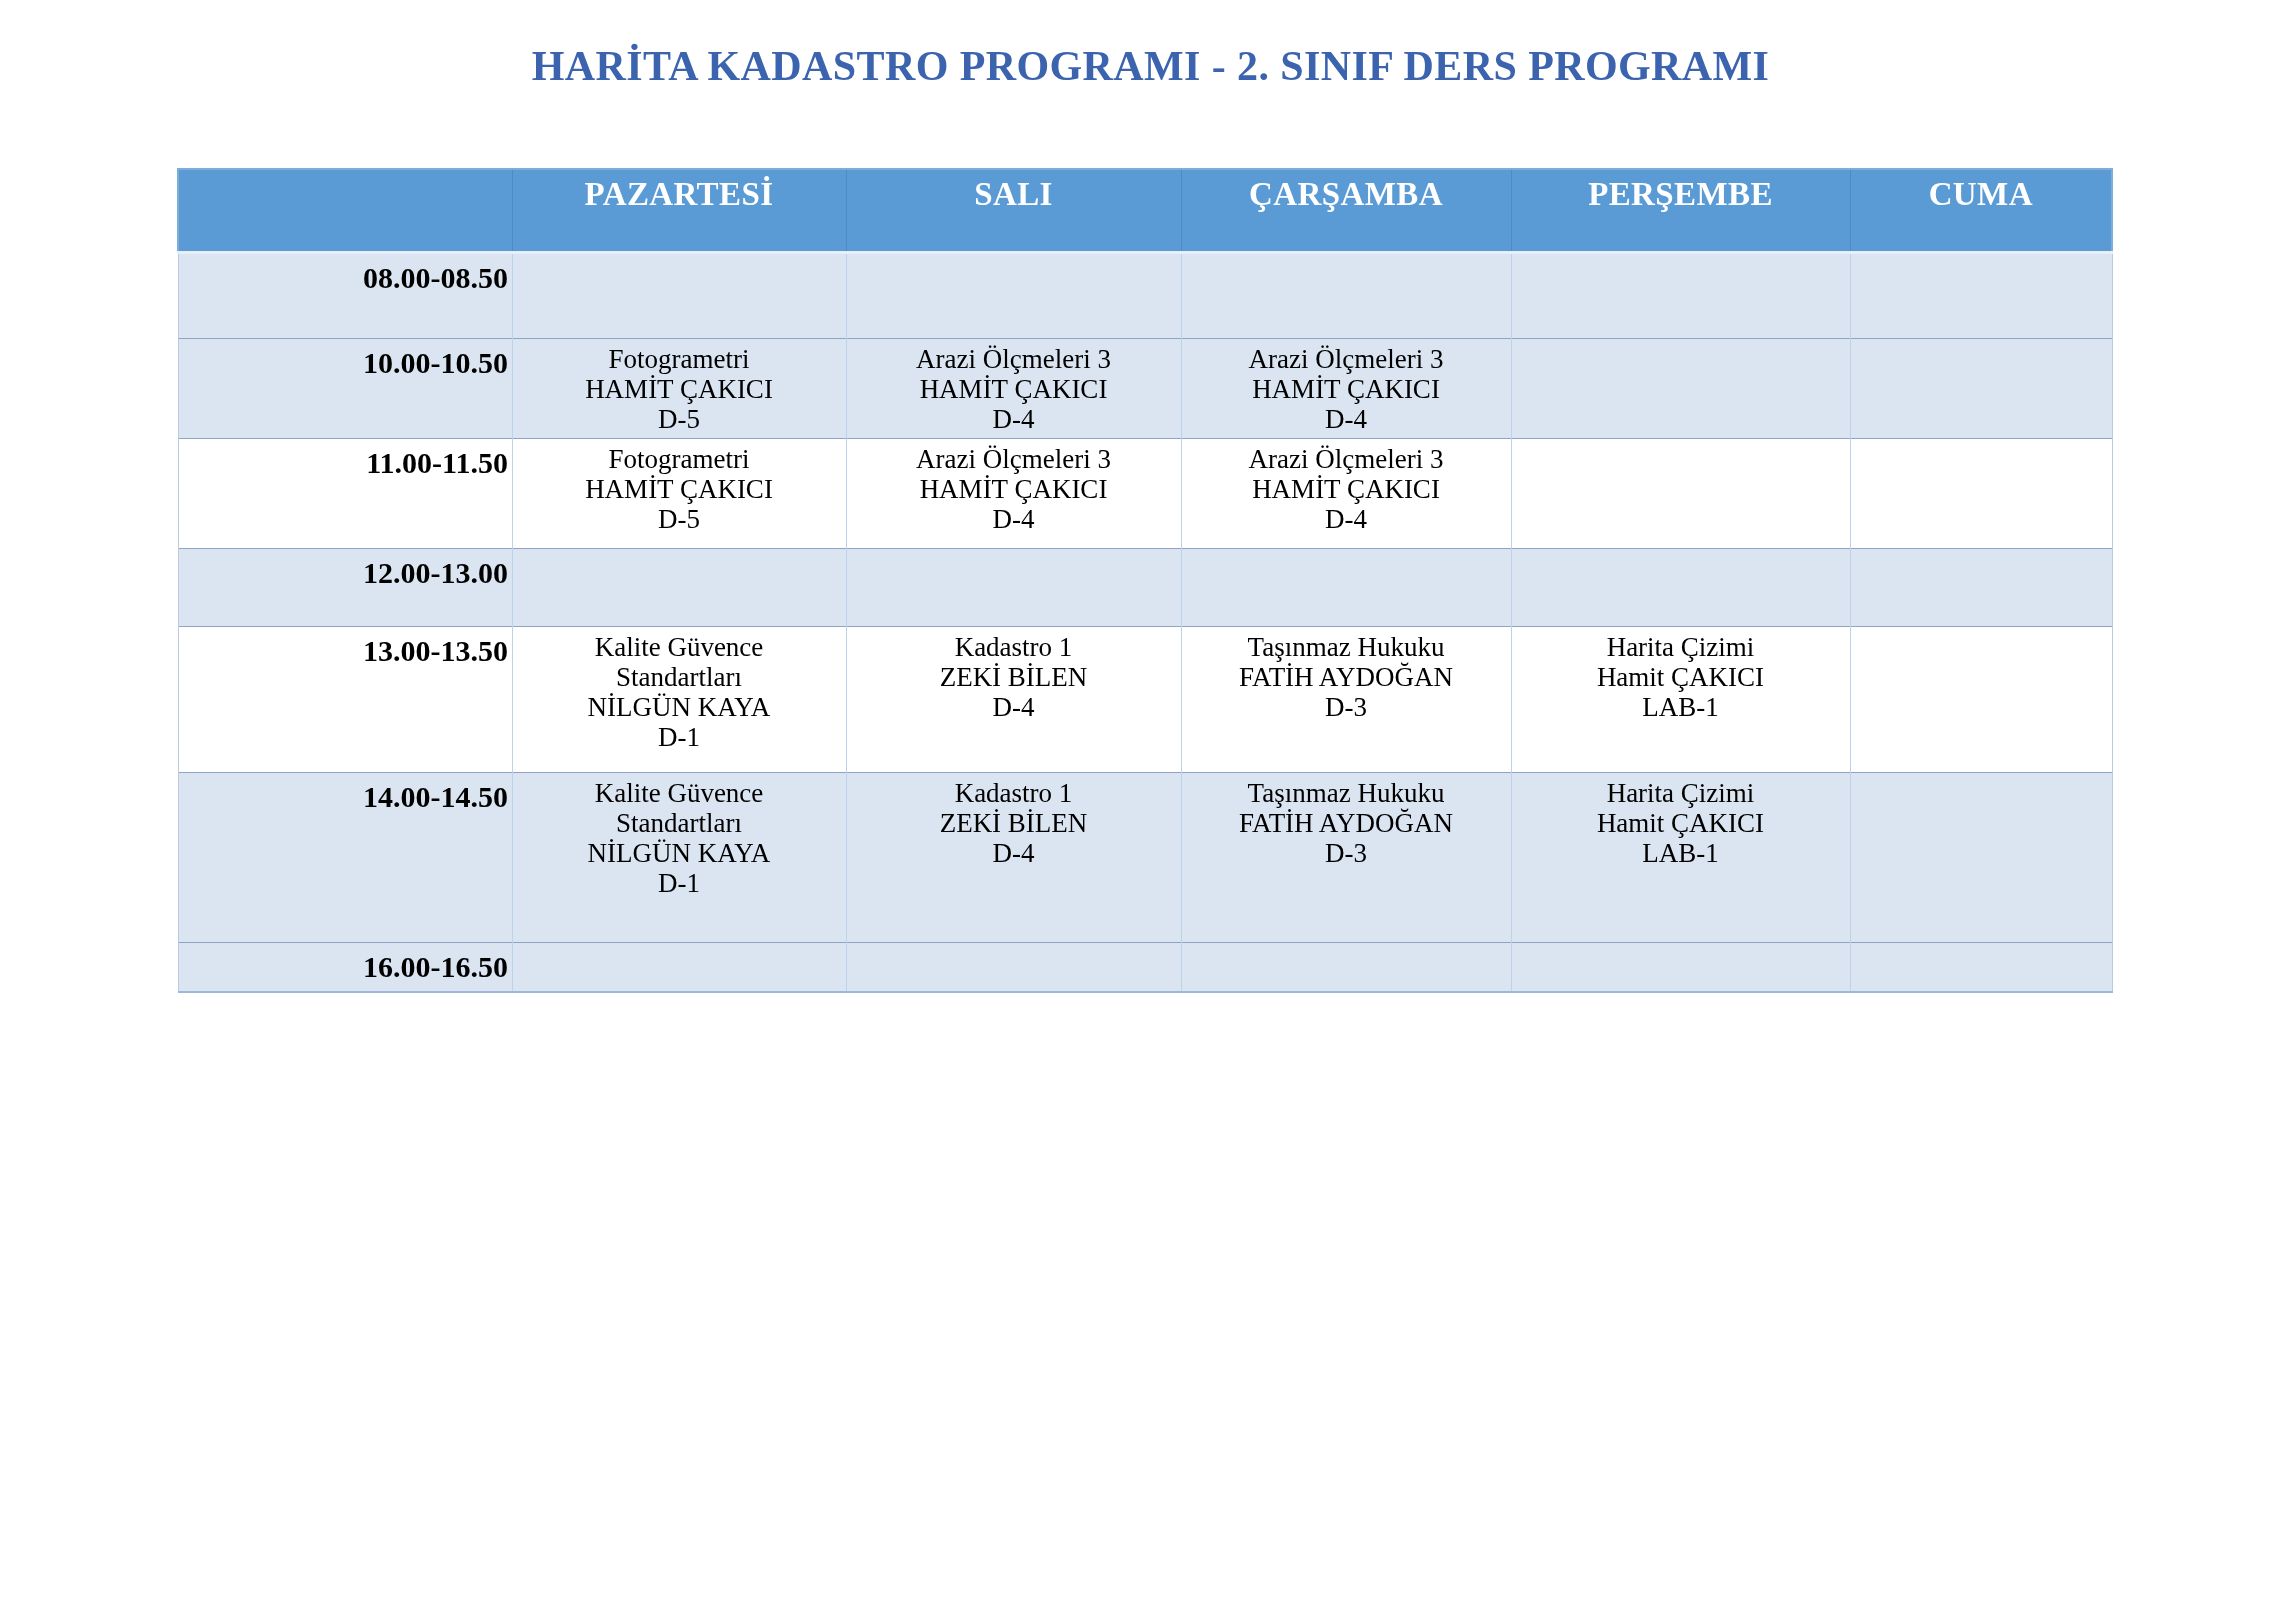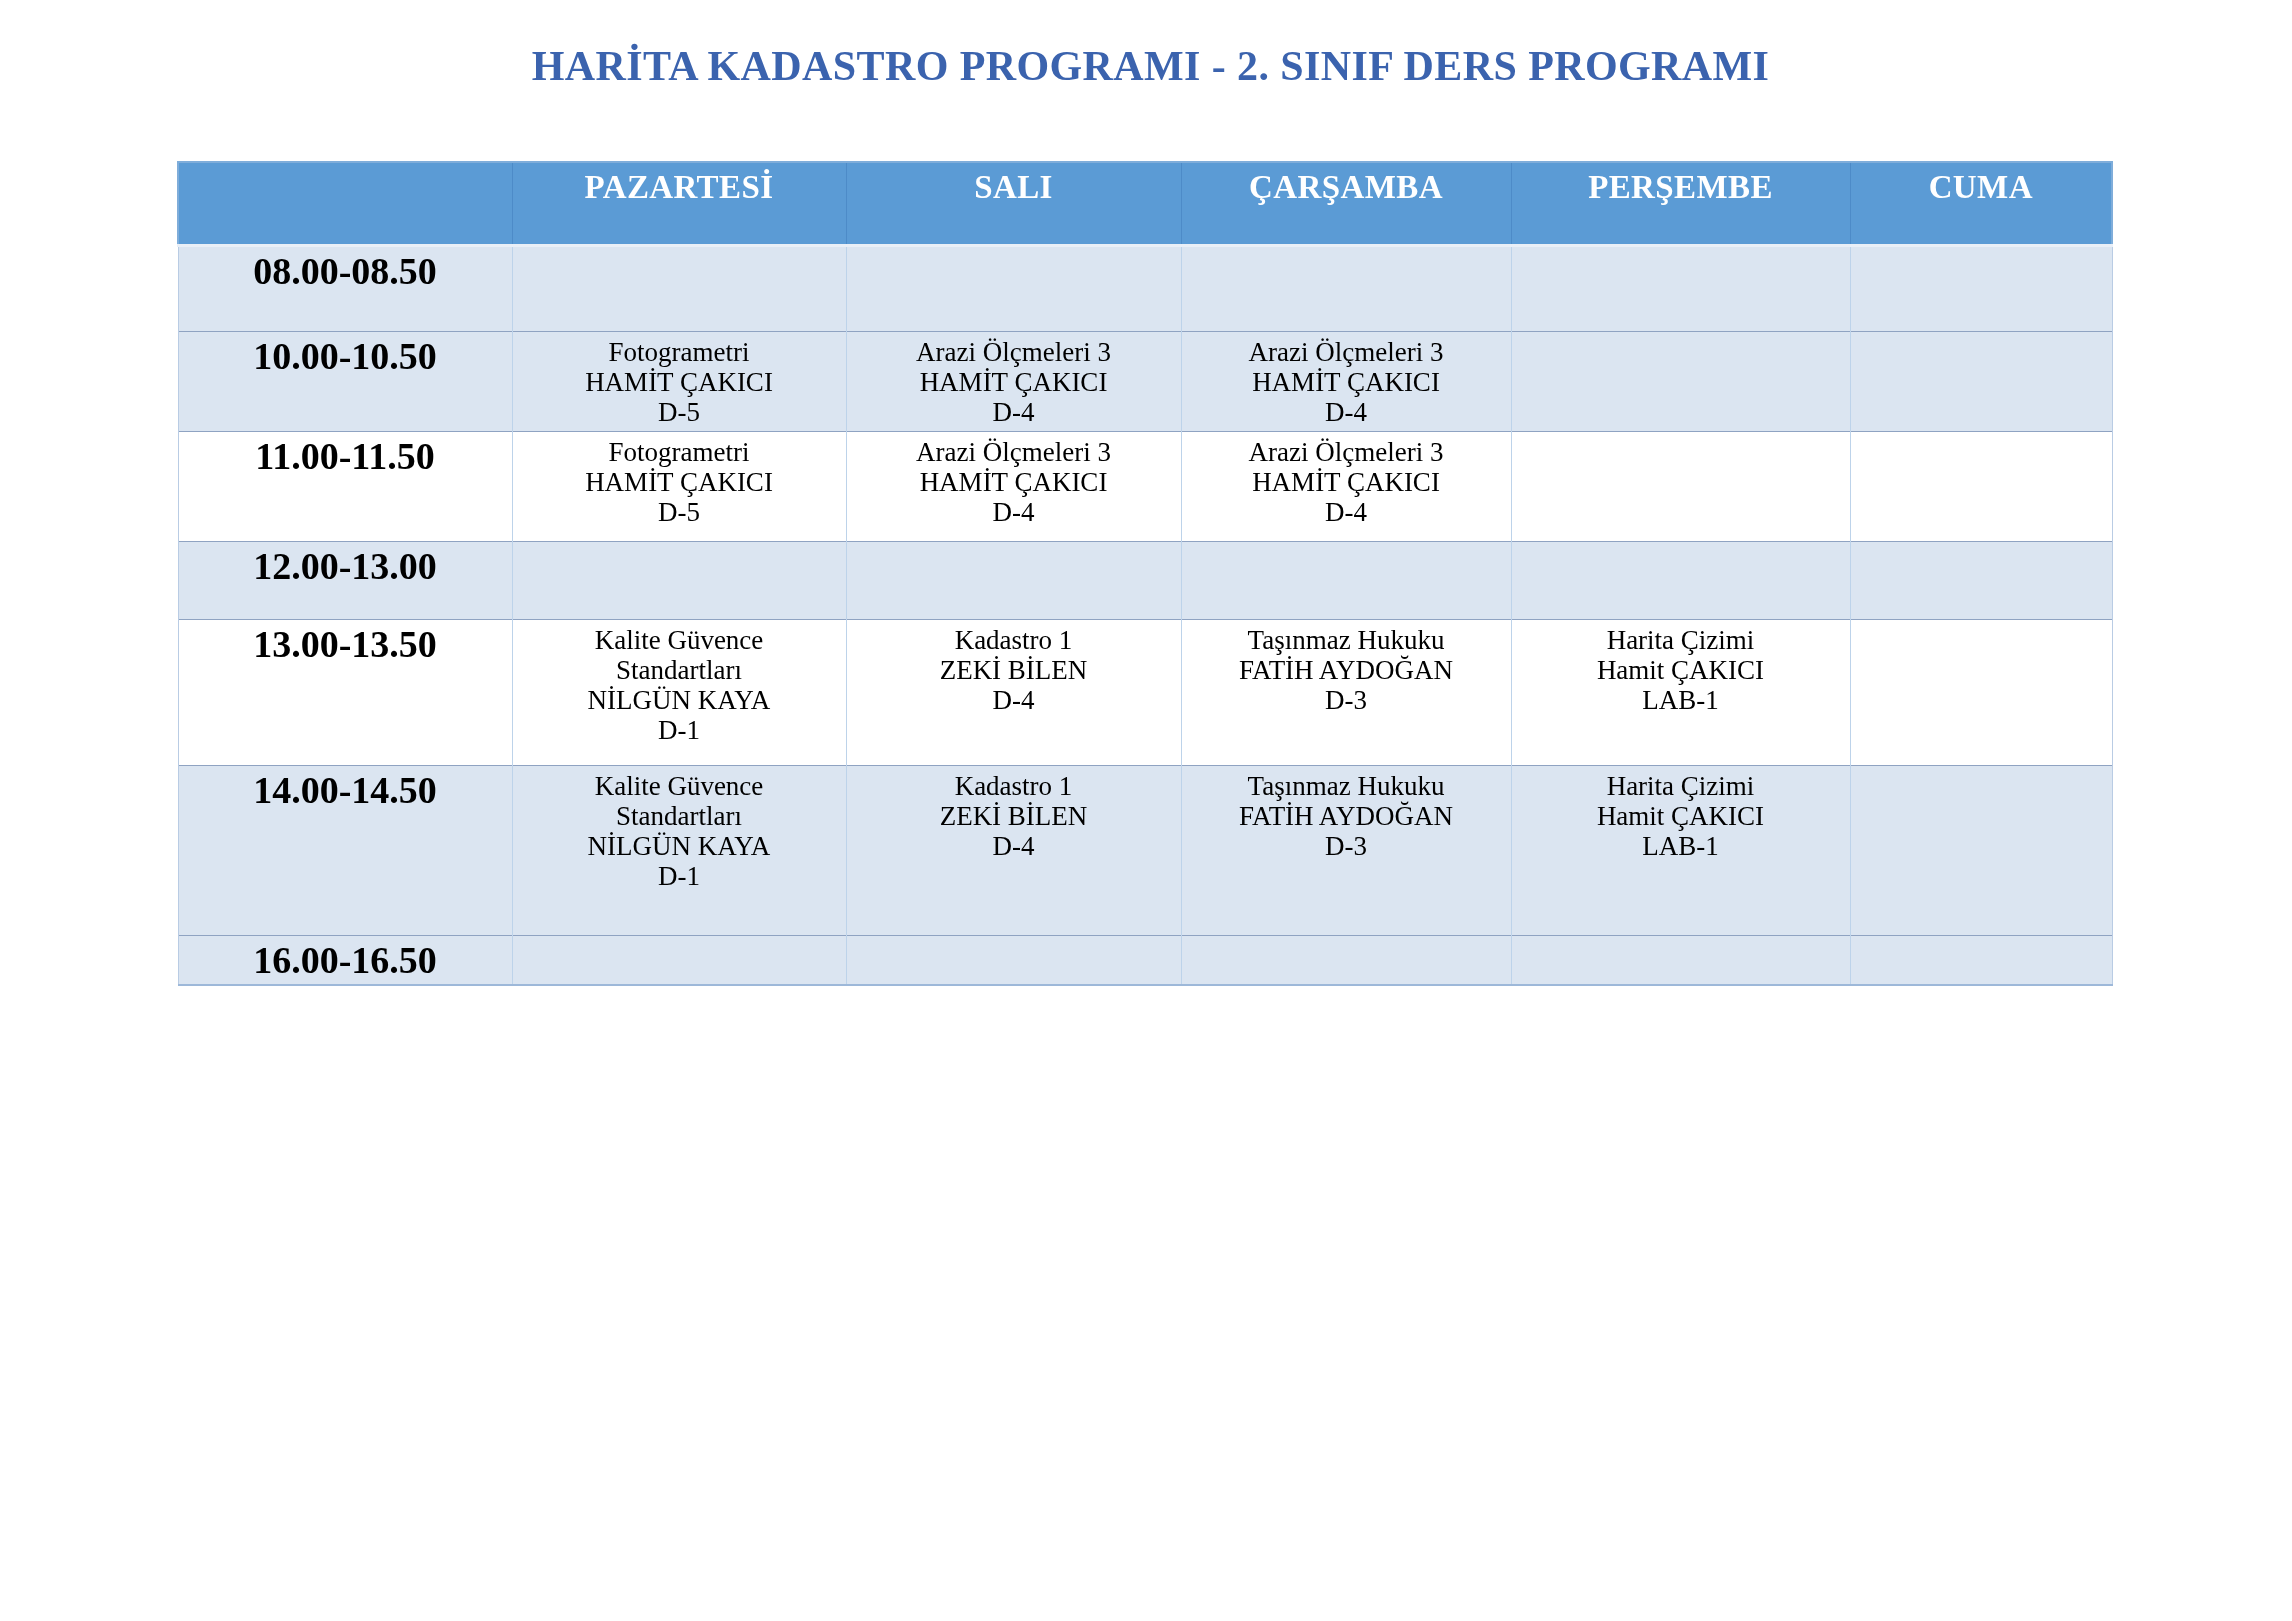--- a/index.html
+++ b/index.html
@@ -26,21 +26,21 @@
     text-align: center;
     font-size: 42px;
     font-weight: bold;
     letter-spacing: 0.4px;
     color: var(--title-text, #3b63ae);
     margin: 4px;
   }
   table.schedule {
     position: absolute;
     left: 177px;
-    top: 161px;
+    top: 168px;
     width: 1934px;
     table-layout: fixed;
     border-collapse: collapse;
     border-spacing: 0;
   }
   
   thead th {
     background: var(--header-fill, #5b9bd5);
     color: var(--header-text, #fff);
     font-size: 33px;
@@ -51,23 +51,23 @@
     padding: 4.5px 3.6px 0 3.6px;
     line-height: 38px;
     border-top: 2.7px solid var(--header-top-line, #7fadda);
     border-bottom: 3.6px solid var(--header-gap-line, #e9eff7);
     border-right: 1.8px solid var(--header-divider, #4d8bc8);
   }
   thead th:first-child { border-left: 2.7px solid var(--header-top-line, #7fadda); }
   thead th:last-child  { border-right: 2.7px solid var(--header-top-line, #7fadda); }
   
   tbody th.time {
-    font-size: 38px;
+    font-size: 30px;
     font-weight: bold;
-    text-align: center;
+    text-align: right;
     vertical-align: top;
     padding: 7.2px 3.6px 0 3.6px;
     line-height: 34px;
   }
   tbody td {
     font-size: 27px;
     line-height: 30px;
     text-align: center;
     vertical-align: top;
     padding: 5.4px 7.2px 0 7.2px;

